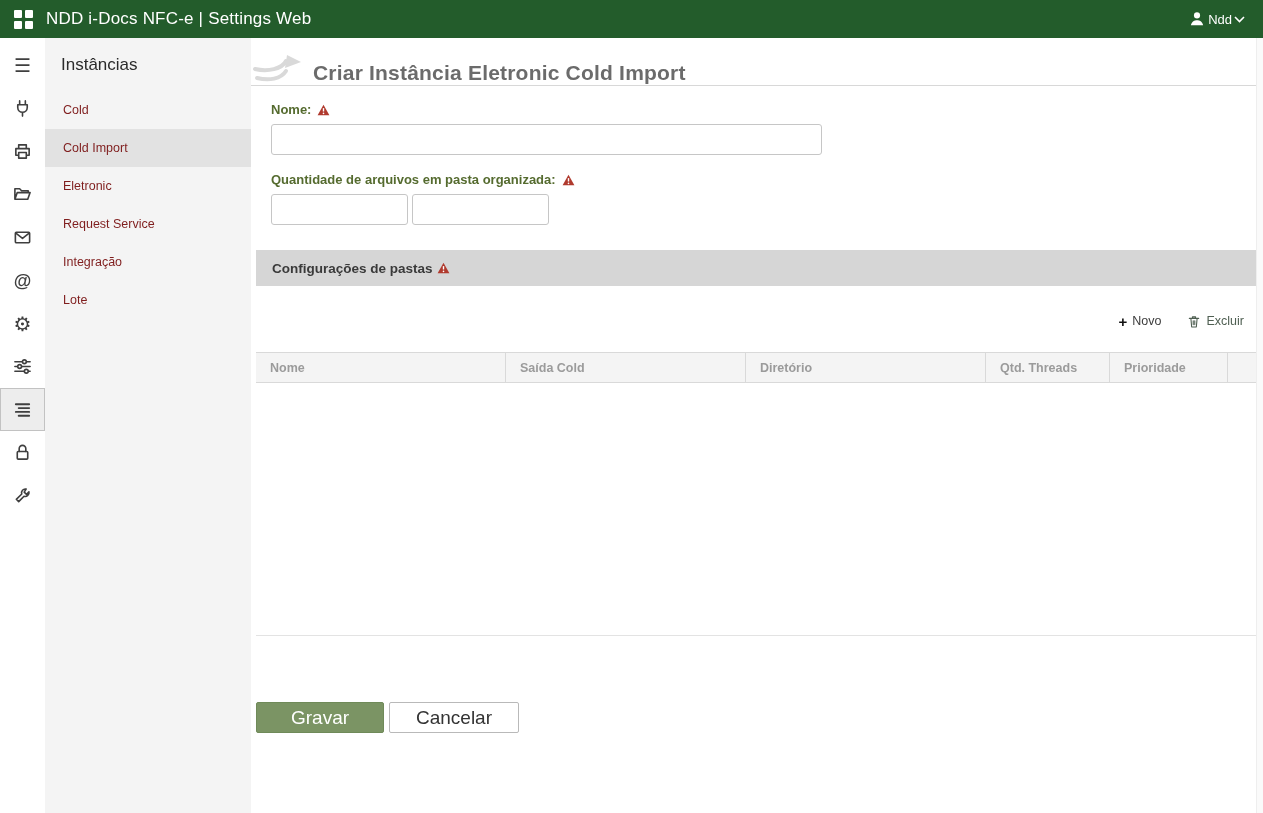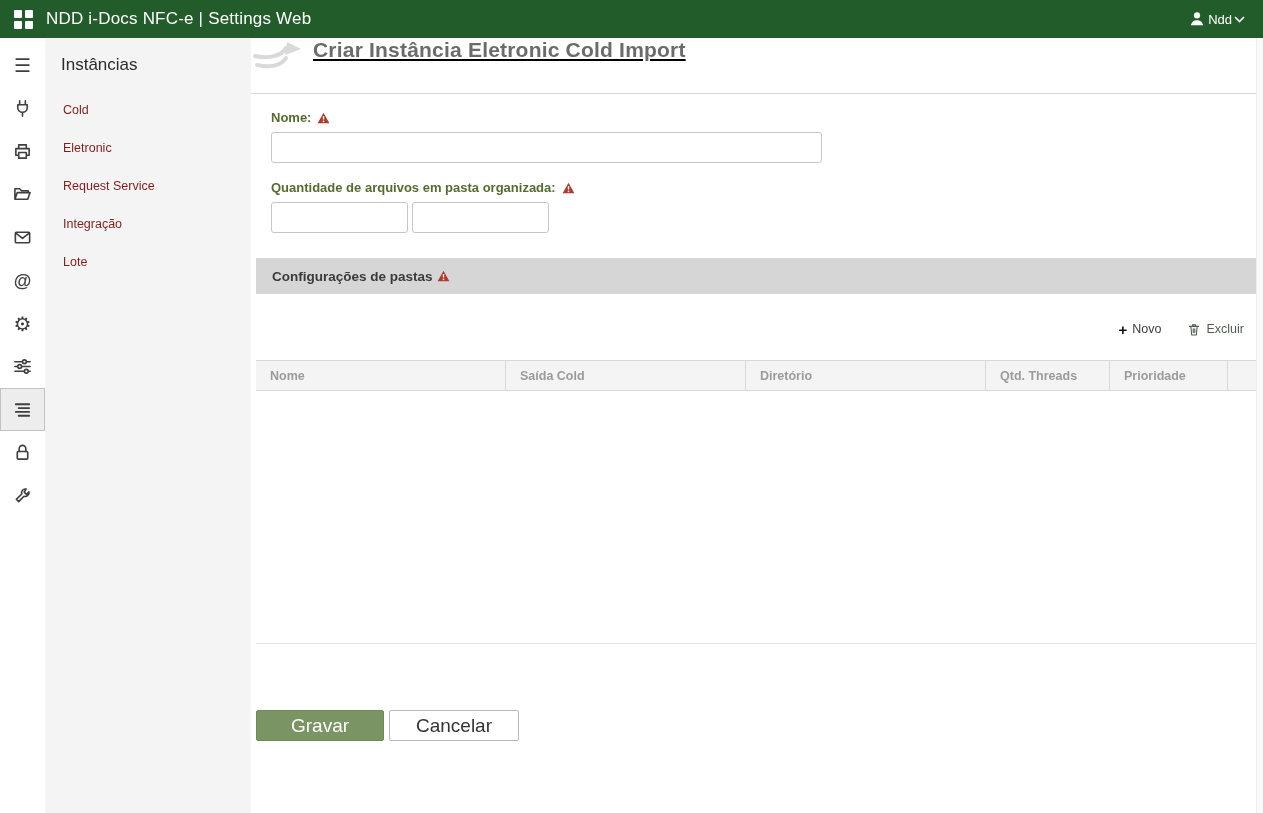--- a/index.html
+++ b/index.html
@@ -24,21 +24,21 @@
   .rail-item .glyph { font-size:19px; line-height:1; }
 
   
   .sidebar { width:209px; background:#f4f4f4; }
   .sidebar-title { font-size:17px; color:#2b2b2b; padding:17px 16px 16px 16px; }
   .sidebar-item { font-size:12.5px; color:#7f1d1d; padding:12px 18px; cursor:pointer; }
   .sidebar-item.selected { background:#e2e2e2; }
 
   
   .main { flex:1; background:#fff; display:flex; flex-direction:column; position:relative; }
-  .main-header { height:56px; display:flex; align-items:flex-start; border-bottom:1px solid #d8d8d8;text-decoration:underline; }
+  .main-header { height:48px; display:flex; align-items:flex-end; border-bottom:1px solid #d8d8d8; }
   .main-header .swoosh { margin:0 8px 0 2px; }
   .main-header h1 { font-size:21px; color:#6b6b6b; font-weight:700; letter-spacing:.2px; }
 
   .content { padding:0 7px 0 5px; }
   .form { padding:8px 0 4px 15px; }
   .field-label { display:flex; align-items:center; gap:6px; font-size:13px; font-weight:700;
     color:#556b2f; margin:8px 0 7px 0; }
   .field-label.sp { margin-top:17px; }
   input[type=text] { border:1px solid #c6c6c6; border-radius:3px; height:31px; padding:0 8px;
     font-size:13px; font-family:"Liberation Sans",sans-serif; color:#333; outline:none; }
@@ -158,20 +158,21 @@
     <div class="rail-item">
       <svg class="lineic" width="19" height="19" viewBox="0 0 20 20">
         <path d="M13.8 3.2a4 4 0 0 0-4.6 5.2L3.5 14l2.5 2.5 5.6-5.7a4 4 0 0 0 5.2-4.6l-2.6 2.6-2.4-2.4z"></path>
       </svg>
     </div>
   </div>
 
   <div class="sidebar">
     <div class="sidebar-title">Instâncias</div>
     <div class="sidebar-item">Cold</div>
+    <div class="sidebar-item selected">Cold Import</div>
     <div class="sidebar-item">Eletronic</div>
     <div class="sidebar-item">Request Service</div>
     <div class="sidebar-item">Integração</div>
     <div class="sidebar-item">Lote</div>
   </div>
 
   <div class="main">
     <div class="main-header">
       <svg class="swoosh" width="52" height="34" viewBox="0 0 52 34">
         <g fill="none" stroke="#d9d9d9" stroke-width="4" stroke-linecap="round">

